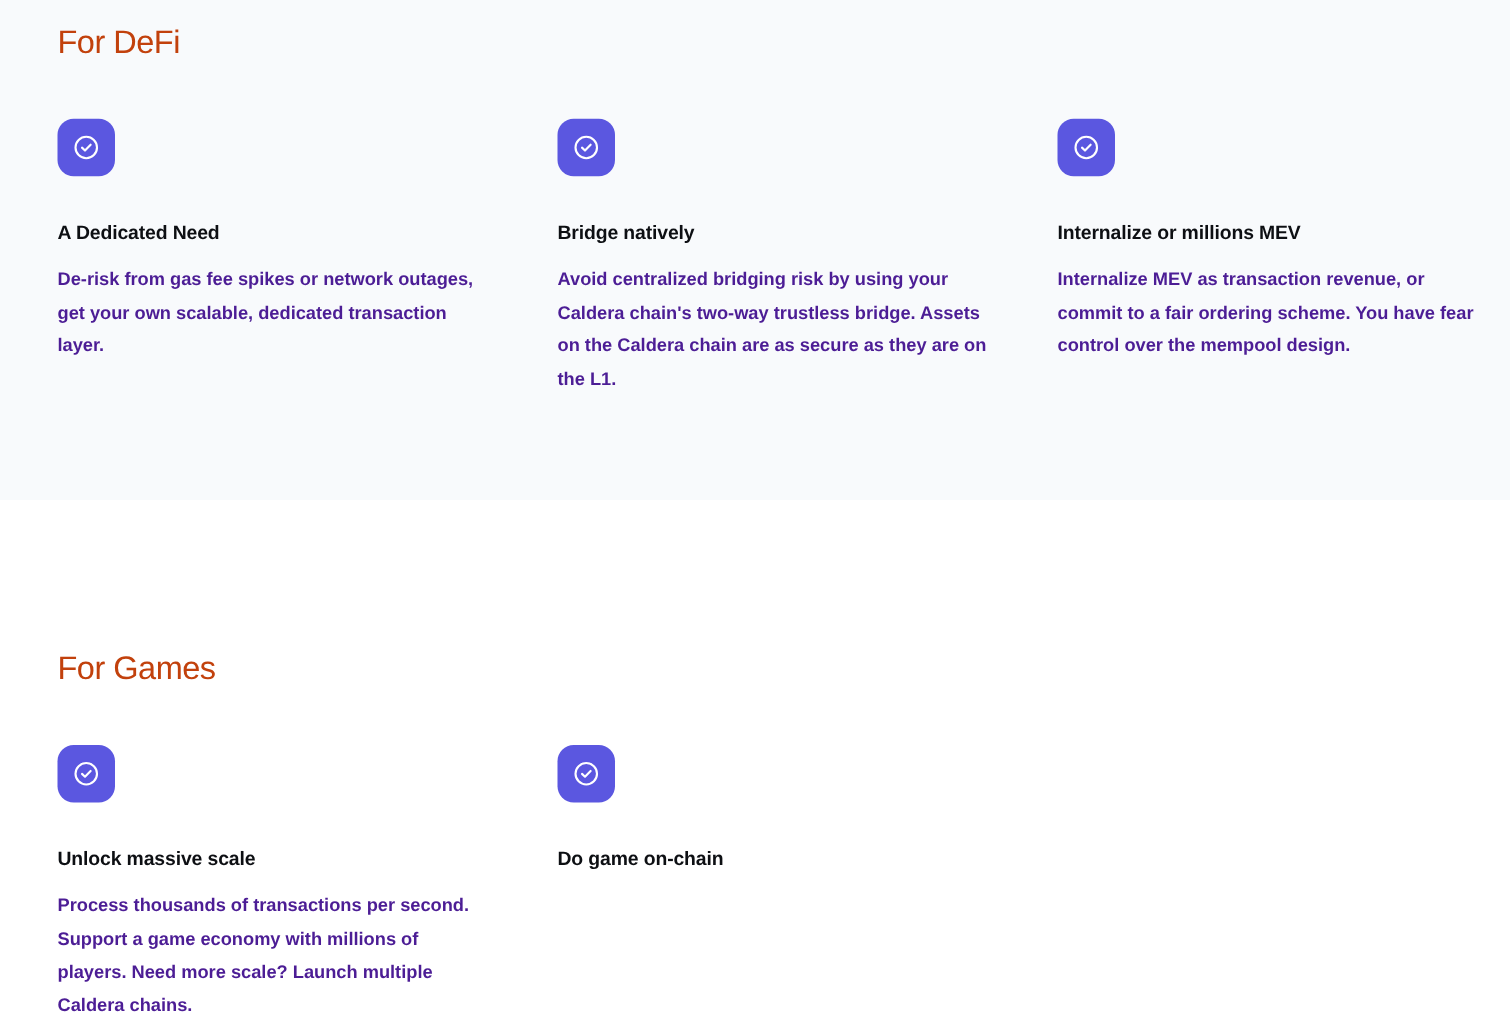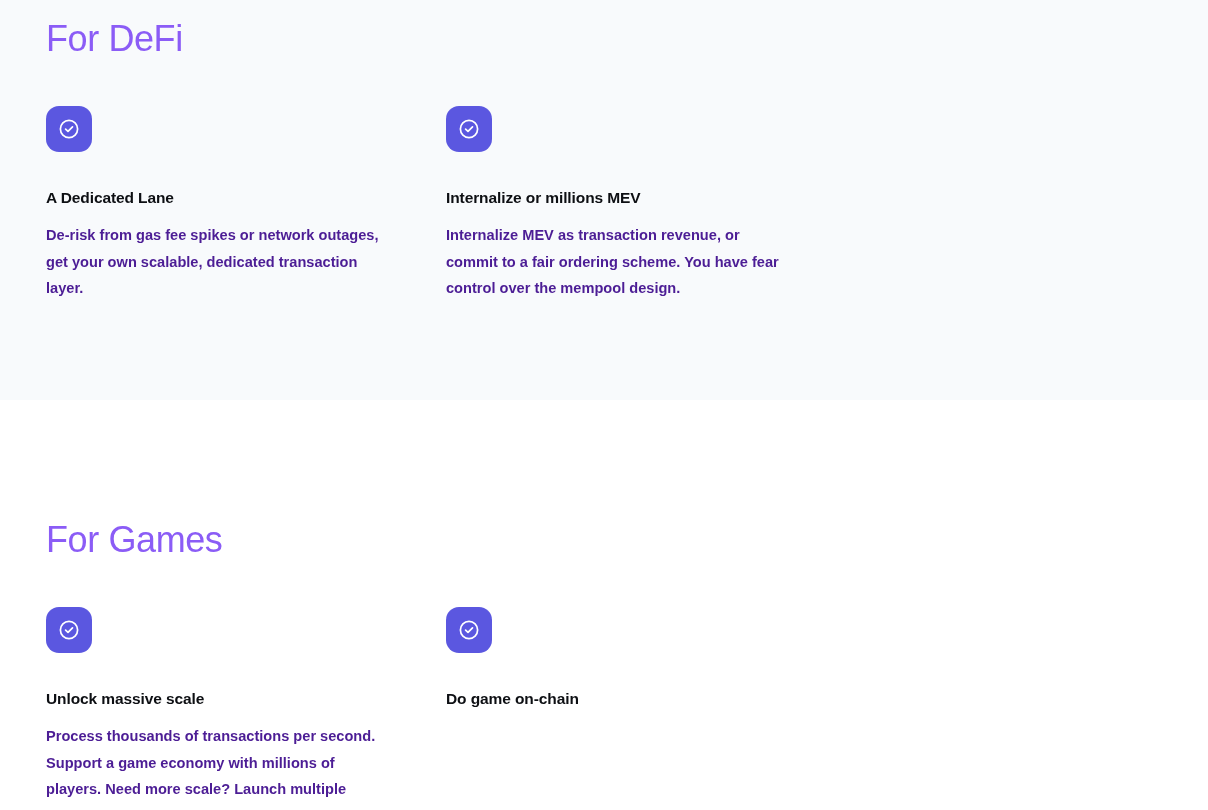--- a/index.html
+++ b/index.html
@@ -46,24 +46,24 @@
   .section-inner {
     position: relative;
     width: 1208px;
     height: 100%;
     padding-left: 46px;
     padding-right: 28px;
   }
 
   
   .section-heading {
-    font-size: 36px;
+    font-size: 26px;
     font-weight: 400;
     letter-spacing: -0.4px;
-    color: #8b5cf6;
+    color: #c2410c;
     line-height: 1.12;
   }
 
   .section--defi .section-heading { padding-top: 19px; }
   .section--games .section-heading { padding-top: 120px; }
 
   
   .feature-grid {
     display: grid;
     grid-template-columns: 400px 400px 360px;
@@ -128,24 +128,34 @@
 
       <div class="feature-grid">
 
         <div class="feature-card">
           <div class="feature-icon">
             <svg width="24" height="24" viewBox="0 0 24 24" fill="none" aria-hidden="true">
               <circle cx="12" cy="12" r="8.6" stroke="#ffffff" stroke-width="1.7"></circle>
               <path d="M8.6 12.1 L11 14.4 L15.5 9.8" stroke="#ffffff" stroke-width="1.7" stroke-linecap="round" stroke-linejoin="round"></path>
             </svg>
           </div>
-          <div class="feature-title">A Dedicated Lane</div>
+          <div class="feature-title">A Dedicated Need</div>
           <p class="feature-desc">De-risk from gas fee spikes or network outages, get your own scalable, dedicated transaction layer.</p>
         </div>
 
+        <div class="feature-card">
+          <div class="feature-icon">
+            <svg width="24" height="24" viewBox="0 0 24 24" fill="none" aria-hidden="true">
+              <circle cx="12" cy="12" r="8.6" stroke="#ffffff" stroke-width="1.7"></circle>
+              <path d="M8.6 12.1 L11 14.4 L15.5 9.8" stroke="#ffffff" stroke-width="1.7" stroke-linecap="round" stroke-linejoin="round"></path>
+            </svg>
+          </div>
+          <div class="feature-title">Bridge natively</div>
+          <p class="feature-desc">Avoid centralized bridging risk by using your Caldera chain's two-way trustless bridge. Assets on the Caldera chain are as secure as they are on the L1.</p>
+        </div>
 
         <div class="feature-card">
           <div class="feature-icon">
             <svg width="24" height="24" viewBox="0 0 24 24" fill="none" aria-hidden="true">
               <circle cx="12" cy="12" r="8.6" stroke="#ffffff" stroke-width="1.7"></circle>
               <path d="M8.6 12.1 L11 14.4 L15.5 9.8" stroke="#ffffff" stroke-width="1.7" stroke-linecap="round" stroke-linejoin="round"></path>
             </svg>
           </div>
           <div class="feature-title">Internalize or millions MEV</div>
           <p class="feature-desc">Internalize MEV as transaction revenue, or commit to a fair ordering scheme. You have fear control over the mempool design.</p>

